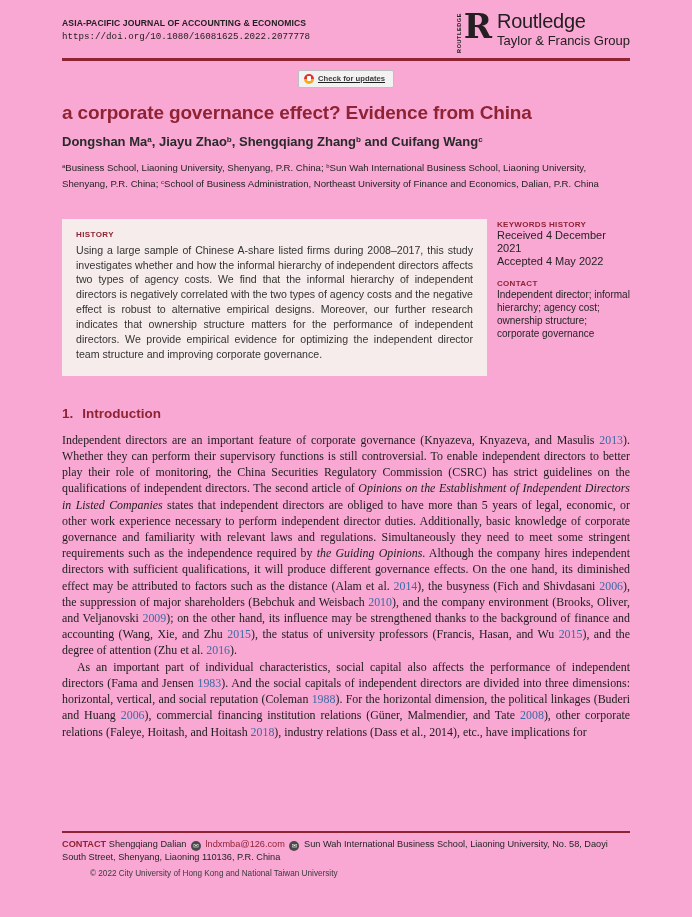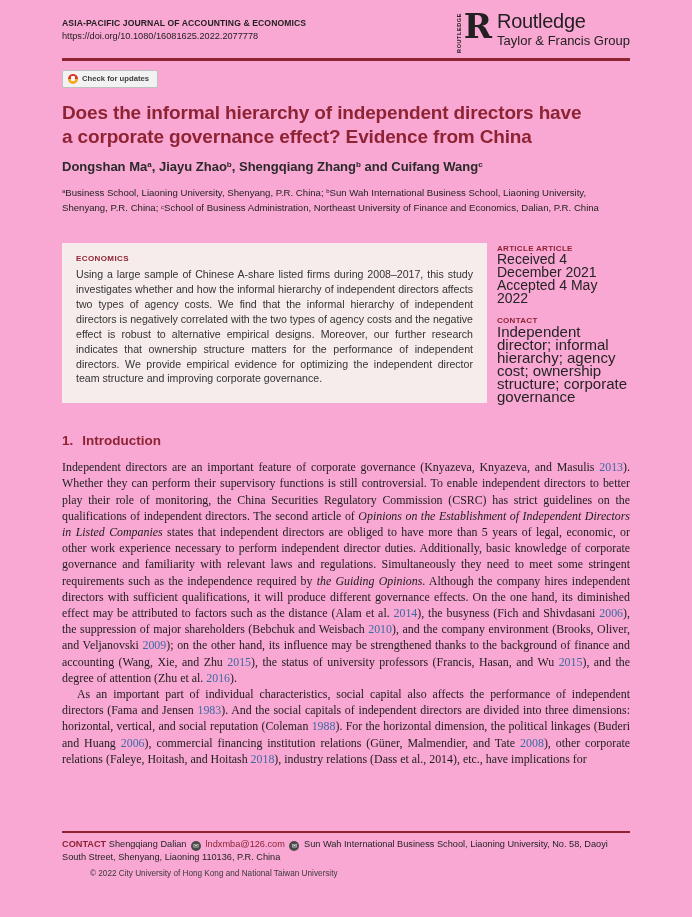--- a/index.html
+++ b/index.html
@@ -3,52 +3,52 @@
 <meta charset="utf-8">
 <style>
   * { margin:0; padding:0; box-sizing:border-box; }
   html,body { background:#ffffff; }
   body { font-family:"Liberation Sans", sans-serif; color:#1f1f1f; }
   .page { position:relative; width:692px; height:917px; background:#f9a8d4; padding:18px 62px 0 62px; overflow:hidden; }
 
   
   .masthead { display:flex; justify-content:space-between; align-items:flex-start; height:36px; }
   .journal-name { font-size:8.6px; font-weight:700; color:#242021; letter-spacing:.1px; }
-  .doi { font-size:9.2px; color:#242021; margin-top:3px; }
+  .doi { font-size:9.2px; color:#242021; margin-top:3px;font-family:Liberation Mono, monospace; }
   .logo { display:flex; align-items:flex-start; margin-top:-8px; }
   .logo-vert { writing-mode:vertical-rl; transform:rotate(180deg); font-size:5.5px; font-weight:700; letter-spacing:.6px; color:#242021; line-height:1; margin-top:3px; }
   .logo-R { font-family:"DejaVu Serif", serif; font-weight:700; font-size:34px; line-height:.95; color:#242021; margin-left:1px; }
   .logo-text { margin-left:5px; }
   .logo-name { font-size:20px; color:#242021; letter-spacing:-.3px; }
   .logo-tag { font-size:13px; color:#242021; margin-top:0px; }
 
   .rule { height:2.5px; background:var(--accent); margin-top:4px; }
 
   
-  .badge-row { display:flex; justify-content:flex-start; margin-top:9px; }
+  .badge-row { display:flex; justify-content:center; margin-top:9px;text-decoration:underline; }
   .check-badge { display:inline-flex; align-items:center; gap:4px; background:#f2f2f2; border:1px solid #bfbfbf; border-radius:2px; padding:3px 8px 3px 5px; cursor:pointer; }
   .crossmark { width:10px; height:10px; border-radius:50%; background:linear-gradient(180deg,#e03127 0 52%,#f7a81e 52% 100%); position:relative; }
   .crossmark::after { content:""; position:absolute; left:3.2px; top:2.2px; width:3.5px; height:5.5px; background:#fff; border-radius:1px; }
   .check-label { font-size:7.7px; font-weight:600; color:#3d3d3d; }
 
   
   .title { margin-top:13px; font-size:19px; line-height:24.5px; font-weight:700; color:var(--accent); letter-spacing:-.15px; }
   .authors { margin-top:9px; font-size:13px; color:#2a2a2a;font-weight:bold; }
   .affiliations { margin-top:12px; font-size:9.6px; line-height:13.8px; color:#242424; max-width:560px; }
 
   
   .abstract-row { display:flex; margin-top:26px; }
   .abstract-box { width:425px; background:var(--abstract-bg); padding:11px 14px 14px 14px; }
   .abs-label { font-size:8px; font-weight:700; letter-spacing:.4px; color:var(--accent); }
   .abs-text { margin-top:4px; font-size:10.6px; line-height:14.9px; text-align:justify; color:#333; }
   .sidebar { width:133px; margin-left:10px; padding-top:1px; }
   .sb-label { font-size:8px; font-weight:700; letter-spacing:.3px; color:var(--accent); }
-  .sb-item { font-size:14px; line-height:13px; color:#242424; }
+  .sb-item { font-size:11px; line-height:13px; color:#242424; }
   .sb-gap { margin-top:11px; }
-  .kw-text { font-size:15px; line-height:13px; color:#242424; }
+  .kw-text { font-size:10px; line-height:13px; color:#242424; }
 
   
   .section-heading { margin-top:30px; font-size:13.5px; font-weight:700; color:var(--accent); }
   .section-num { margin-right:9px; }
   .body-para { font-family:"Liberation Serif", serif; font-size:11.9px; line-height:16.2px; text-align:justify; color:#1c1c1c; margin-top:11px; }
   .body-para.indent { margin-top:0; text-indent:15px; }
   .seg-i { font-style:italic; }
   .seg-cite { color:var(--cite); cursor:pointer; }
   .seg-sup { font-size:62%; vertical-align:baseline; position:relative; top:-0.45em; }
 
@@ -84,35 +84,34 @@
   <div class="rule"></div>
 
   <div class="badge-row">
     <div class="check-badge">
       <span class="crossmark"></span>
       <span class="check-label">Check for updates</span>
     </div>
   </div>
 
   <h1 class="title">
-    <span style="display:block">Does the informal hierarchy of independent directors have</span>
     <span style="display:block">a corporate governance effect? Evidence from China</span>
   </h1>
 
   <div class="authors"><span>Dongshan Ma</span><span class="seg-sup">a</span><span>, Jiayu Zhao</span><span class="seg-sup">b</span><span>, Shengqiang Zhang</span><span class="seg-sup">b</span><span> and Cuifang Wang</span><span class="seg-sup">c</span></div>
 
   <div class="affiliations"><span class="seg-sup">a</span><span>Business School, Liaoning University, Shenyang, P.R. China; </span><span class="seg-sup">b</span><span>Sun Wah International Business School, Liaoning University, Shenyang, P.R. China; </span><span class="seg-sup">c</span><span>School of Business Administration, Northeast University of Finance and Economics, Dalian, P.R. China</span></div>
 
   <div class="abstract-row">
     <div class="abstract-box">
-      <div class="abs-label">ECONOMICS</div>
+      <div class="abs-label">HISTORY</div>
       <div class="abs-text">Using a large sample of Chinese A-share listed firms during 2008–2017, this study investigates whether and how the informal hierarchy of independent directors affects two types of agency costs. We find that the informal hierarchy of independent directors is negatively correlated with the two types of agency costs and the negative effect is robust to alternative empirical designs. Moreover, our further research indicates that ownership structure matters for the performance of independent directors. We provide empirical evidence for optimizing the independent director team structure and improving corporate governance.</div>
     </div>
     <aside class="sidebar">
-      <div class="sb-label">ARTICLE ARTICLE</div>
+      <div class="sb-label">KEYWORDS HISTORY</div>
       <div class="sb-item">Received 4 December 2021</div>
       <div class="sb-item">Accepted 4 May 2022</div>
       <div class="sb-label sb-gap">CONTACT</div>
       <div class="kw-text">Independent director; informal hierarchy; agency cost; ownership structure; corporate governance</div>
     </aside>
   </div>
 
   <h2 class="section-heading">
     <span class="section-num">1.</span><span>Introduction</span>
   </h2>

